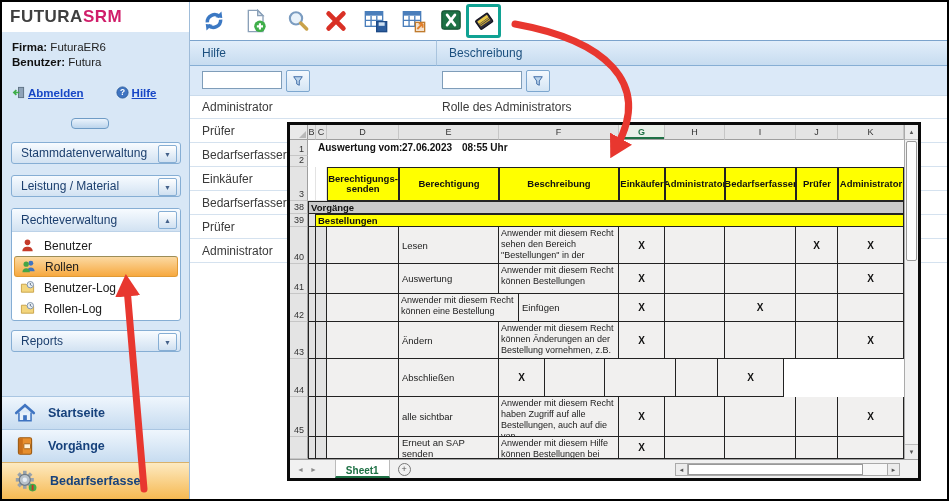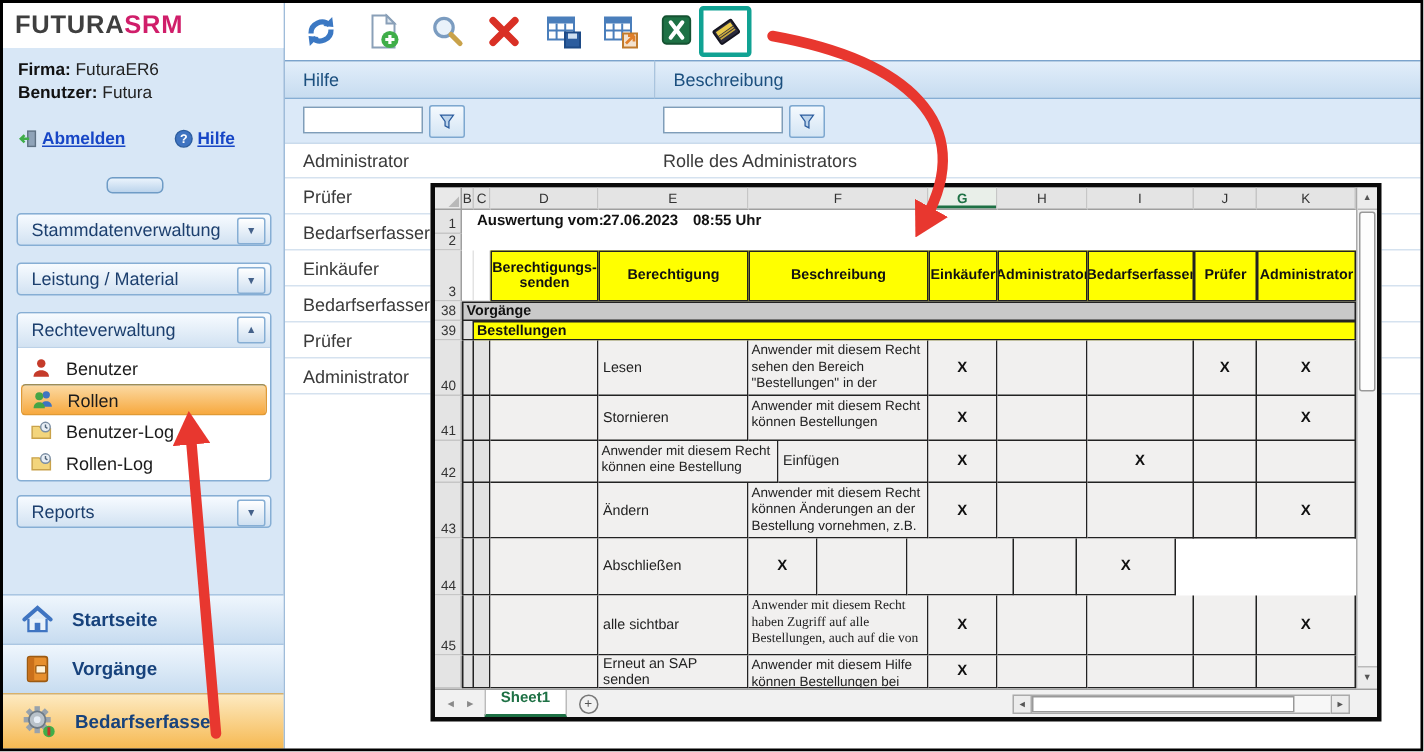--- a/index.html
+++ b/index.html
@@ -84,21 +84,21 @@
   .desccell{font-size:9px;line-height:11px;padding:1px 2px;box-sizing:border-box;}
   .markcell{display:flex;align-items:center;justify-content:center;font-weight:bold;font-size:10px;color:#111;}
   .vscroll{position:absolute;top:0;right:0;bottom:19px;width:14px;background:#f2f2f2;border-left:1px solid #aaa;box-sizing:border-box;}
   .vsbtn{height:14px;display:flex;align-items:center;justify-content:center;font-size:6px;color:#555;
          background:#ececec;border-bottom:1px solid #bbb;cursor:pointer;}
   .vsdown{position:absolute;bottom:0;left:0;right:0;border-top:1px solid #bbb;border-bottom:none;}
   .vsthumb{position:absolute;left:1px;right:1px;top:16px;height:118px;background:#fdfdfd;border:1px solid #999;border-radius:2px;cursor:pointer;}
   .tabbar{position:absolute;left:0;right:0;bottom:0;height:19px;background:#f1f1f1;border-top:1px solid #a0a0a0;
           display:flex;align-items:center;box-sizing:border-box;}
   .tabnav{font-size:7px;color:#8a8a8a;letter-spacing:6px;padding-left:7px;cursor:pointer;}
-  .sheettab{height:100%;display:flex;align-items:flex-start;padding:0 10px;background:#fff;
+  .sheettab{margin-left:12px;height:100%;display:flex;align-items:flex-end;padding:0 10px;background:#fff;
             border-left:1px solid #bbb;border-right:1px solid #bbb;border-bottom:2px solid #1e7145;
             box-sizing:border-box;color:#1e7145;font-weight:bold;font-size:10px;cursor:pointer;}
   .addsheet{margin-left:8px;width:11px;height:11px;border:1px solid #777;border-radius:50%;font-size:9px;
             line-height:9px;color:#555;display:flex;align-items:center;justify-content:center;cursor:pointer;}
   .hscroll{position:absolute;right:18px;top:3px;width:225px;height:13px;display:flex;}
   .hsbtn{width:13px;height:13px;background:#ececec;border:1px solid #aaa;box-sizing:border-box;display:flex;
          align-items:center;justify-content:center;font-size:6px;color:#555;cursor:pointer;}
   .hstrack{flex:1;background:#f7f7f7;border-top:1px solid #aaa;border-bottom:1px solid #aaa;box-sizing:border-box;position:relative;}
   .hsthumb{position:absolute;left:0;top:0;bottom:0;width:88%;background:#fff;border:1px solid #999;box-sizing:border-box;cursor:pointer;}
 
@@ -400,21 +400,21 @@
         <div class="sc datacell markcell" style="width: 60px;"></div>
         <div class="sc datacell markcell" style="width: 71px;"></div>
         <div class="sc datacell markcell" style="width: 42px;">X</div>
         <div class="sc datacell markcell" style="width: 66px;">X</div>
       </div>
       <div class="srow" style="height: 30px;">
         <div class="sc rownum" style="width: 18px;">41</div>
         <div class="sc graycell bfirst" style="width: 8px;"></div>
         <div class="sc graycell" style="width: 11px;"></div>
         <div class="sc datacell" style="width: 72px;"></div>
-        <div class="sc datacell txtcell" style="width: 100px;">Stornieren</div>
+        <div class="sc datacell txtcell" style="width: 100px;">Auswertung</div>
         <div class="sc datacell desccell" style="width: 120px;">Anwender mit diesem Recht können Bestellungen</div>
         <div class="sc datacell markcell" style="width: 46px;">X</div>
         <div class="sc datacell markcell" style="width: 60px;"></div>
         <div class="sc datacell markcell" style="width: 71px;"></div>
         <div class="sc datacell markcell" style="width: 42px;"></div>
         <div class="sc datacell markcell" style="width: 66px;">X</div>
       </div>
       <div class="srow" style="height: 28px;">
         <div class="sc rownum" style="width: 18px;">42</div>
         <div class="sc graycell bfirst" style="width: 8px;"></div>
@@ -452,21 +452,21 @@
         <div class="sc datacell markcell" style="width: 71px;"></div>
         <div class="sc datacell markcell" style="width: 42px;"></div>
         <div class="sc datacell markcell" style="width: 66px;">X</div>
       </div>
       <div class="srow" style="height: 40px;">
         <div class="sc rownum" style="width: 18px;">45</div>
         <div class="sc graycell bfirst" style="width: 8px;"></div>
         <div class="sc graycell" style="width: 11px;"></div>
         <div class="sc datacell" style="width: 72px;"></div>
         <div class="sc datacell txtcell" style="width: 100px;">alle sichtbar</div>
-        <div class="sc datacell desccell" style="width: 120px; font-family: Liberation Serif, serif;">Anwender mit diesem Recht haben Zugriff auf alle Bestellungen, auch auf die von</div>
+        <div class="sc datacell desccell" style="width: 120px;">Anwender mit diesem Recht haben Zugriff auf alle Bestellungen, auch auf die von</div>
         <div class="sc datacell markcell" style="width: 46px;">X</div>
         <div class="sc datacell markcell" style="width: 60px;"></div>
         <div class="sc datacell markcell" style="width: 71px;"></div>
         <div class="sc datacell markcell" style="width: 42px;"></div>
         <div class="sc datacell markcell" style="width: 66px;">X</div>
       </div>
       <div class="srow" style="height: 22px;">
         <div class="sc rownum" style="width: 18px;"></div>
         <div class="sc graycell bfirst" style="width: 8px;"></div>
         <div class="sc graycell" style="width: 11px;"></div>

